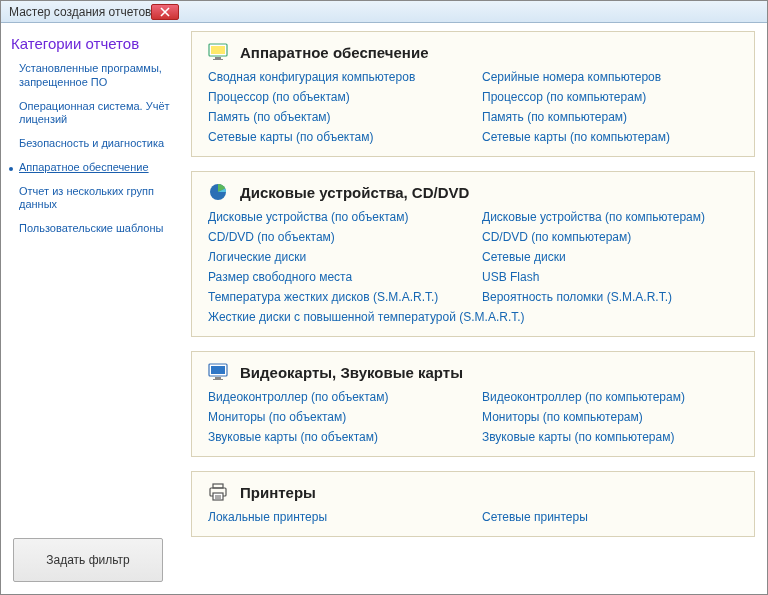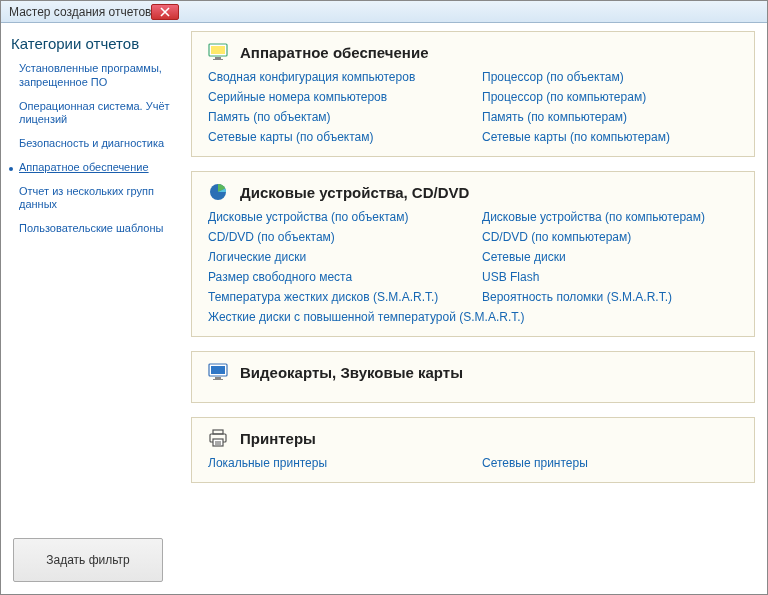--- a/index.html
+++ b/index.html
@@ -3,21 +3,21 @@
 <meta charset="utf-8">
 <style>
   * { box-sizing: border-box; margin: 0; padding: 0; }
   html, body { width: 768px; height: 595px; font-family: "Segoe UI", Tahoma, sans-serif; font-size: 12px; color: #333; }
   .window { width: 768px; height: 595px; border: 1px solid #888; background: #fff; display: flex; flex-direction: column; }
   .titlebar { height: 22px; background: linear-gradient(#eaf3fb, #d7e7f5); border-bottom: 1px solid #9fb8cf; display: flex; align-items: center; justify-content: flex-start; padding: 0 4px 0 8px; font-size: 12px; color: #333; }
   .close-btn { width: 28px; height: 16px; background: linear-gradient(#e67,  #c33); border: 1px solid #a22; border-radius: 2px; display: flex; align-items: center; justify-content: center; color: #fff; font-size: 10px; line-height: 1; cursor: pointer; }
   .close-btn svg { width: 10px; height: 10px; }
   .body { flex: 1; display: flex; padding: 8px; gap: 12px; background: #fff; }
   .sidebar { width: 170px; display: flex; flex-direction: column; }
-  .sidebar-title { font-size: 15px; color: #0c4a6e; margin: 4px 0 10px 2px; font-weight: 400; }
+  .sidebar-title { font-size: 15px; color: #6d28d9; margin: 4px 0 10px 2px; font-weight: 400; }
   .sidebar-list { display: flex; flex-direction: column; gap: 10px; padding-left: 10px; }
   .sidebar-item { color: #1a5fae; cursor: pointer; line-height: 1.25; font-size: 11px; }
   .sidebar-item.active { text-decoration: underline; }
   .sidebar-bullet { display:flex; align-items:flex-start; gap:6px; margin-left:-10px;}
   .sidebar-bullet .dot { width:4px; height:4px; background:#1a5fae; border-radius:50%; margin-top:6px; flex-shrink:0;}
   .filter-btn { margin-top: auto; width: 150px; height: 44px; background: linear-gradient(#f3f3f3,#e7e7e7); border: 1px solid #aaa; border-radius: 2px; cursor: pointer; font-size: 12px; color: #333; align-self: flex-start; margin-left: 4px; margin-bottom: 4px;}
   .main { flex: 1; overflow-y: auto; display: flex; flex-direction: column; gap: 14px; padding-right: 4px;}
   .card { border: 1px solid #d9d2b8; background: #fdfcf5; padding: 10px 16px 12px 16px; }
   .card-head { display: flex; align-items: center; gap: 12px; margin-bottom: 8px; }
   .card-title { font-size: 15px; font-weight: 700; color: #222; }
@@ -62,22 +62,22 @@
                 <rect x="1" y="2" width="18" height="12" rx="1" fill="#fff" stroke="#4a7" stroke-width="1.2"></rect>
                 <rect x="3" y="4" width="14" height="8" fill="#ffe96b"></rect>
                 <rect x="7" y="15" width="6" height="2" fill="#888"></rect>
                 <rect x="5" y="17" width="10" height="1" fill="#888"></rect>
               </svg>
             </div>
             <div class="card-title">Аппаратное обеспечение</div>
           </div>
           <div class="card-links">
             <a>Сводная конфигурация компьютеров</a>
+            <a>Серийные номера компьютеров</a>
             <a>Процессор (по объектам)</a>
-            <a>Серийные номера компьютеров</a>
             <a>Процессор (по компьютерам)</a>
             <a>Память (по объектам)</a>
             <a>Память (по компьютерам)</a>
             <a>Сетевые карты (по объектам)</a>
             <a>Сетевые карты (по компьютерам)</a>
           </div>
         </div>
         <div class="card">
           <div class="card-head">
             <div class="icon-box">
@@ -108,20 +108,28 @@
             <div class="icon-box">
               <svg width="20" height="20" viewBox="0 0 20 20">
                 <rect x="1" y="2" width="18" height="12" rx="1" fill="#fff" stroke="#3a72b8" stroke-width="1.2"></rect>
                 <rect x="3" y="4" width="14" height="8" fill="#2f77c6"></rect>
                 <rect x="7" y="15" width="6" height="2" fill="#888"></rect>
                 <rect x="5" y="17" width="10" height="1" fill="#888"></rect>
               </svg>
             </div>
             <div class="card-title">Видеокарты, Звуковые карты</div>
           </div>
+          <div class="card-links">
+            <a>Видеоконтроллер (по объектам)</a>
+            <a>Видеоконтроллер (по компьютерам)</a>
+            <a>Мониторы (по объектам)</a>
+            <a>Мониторы (по компьютерам)</a>
+            <a>Звуковые карты (по объектам)</a>
+            <a>Звуковые карты (по компьютерам)</a>
+          </div>
         </div>
         <div class="card">
           <div class="card-head">
             <div class="icon-box">
               <svg width="20" height="20" viewBox="0 0 20 20">
                 <rect x="5" y="2" width="10" height="4" fill="none" stroke="#555" stroke-width="1.2"></rect>
                 <rect x="2" y="6" width="16" height="8" rx="1" fill="none" stroke="#555" stroke-width="1.2"></rect>
                 <rect x="5" y="11" width="10" height="7" fill="#fff" stroke="#555" stroke-width="1.2"></rect>
                 <line x1="7" y1="14" x2="13" y2="14" stroke="#555"></line>
                 <line x1="7" y1="16" x2="13" y2="16" stroke="#555"></line>

